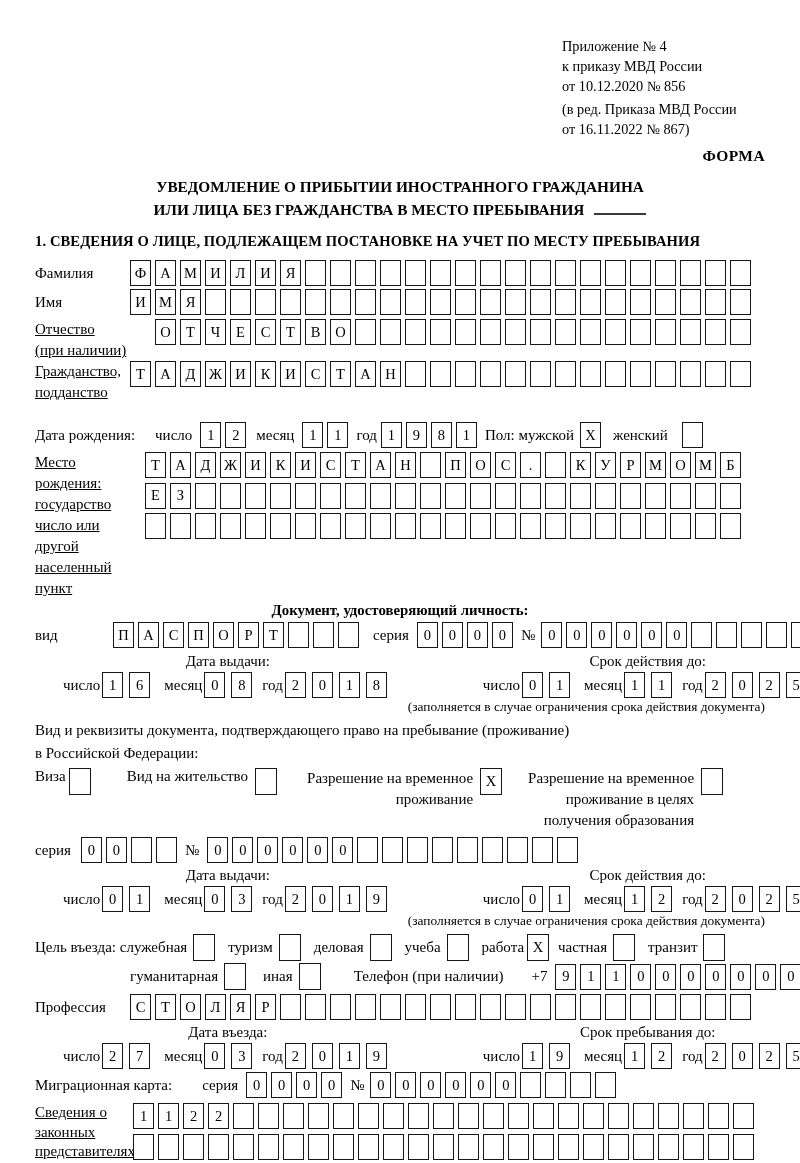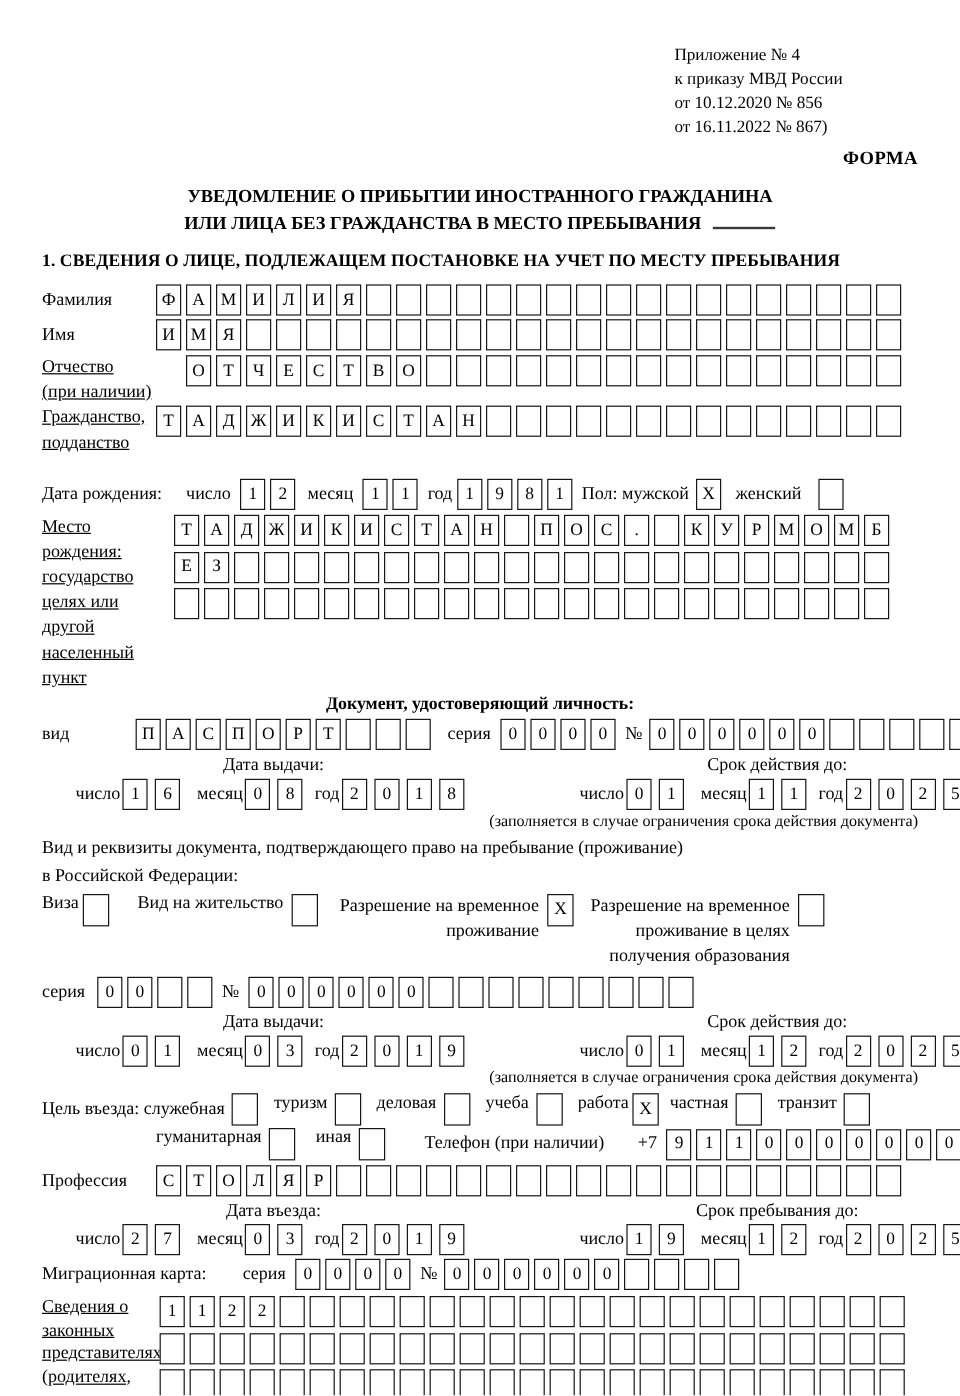--- a/index.html
+++ b/index.html
@@ -39,37 +39,38 @@
   .dc-left { margin-left:28px; }
   .dc-right { margin-left:90px; }
   .date-title { text-align:center; font-size:15px; line-height:19px; }
   .date-fields { display:flex; align-items:center; margin-top:1px; }
   .date-fields .cell { margin-right:6px; }
   .date-fields .lbl { margin-right:2px; }
   .date-note { text-align:right; font-size:13.4px; line-height:17px; margin-top:0; }
 
   .intro { font-size:15px; line-height:21px; }
 
-  .chk-row { display:flex; align-items:flex-start; }
+  .chk-row { display:flex; align-items:flex-start;gap:12px; }
   .chk-item { display:flex; align-items:flex-start; flex:none; }
   .chk-item .cells { margin-left:7px; }
   .lbl-stack { text-align:right; font-size:15px; line-height:21px; flex:none; }
 
-  .opt { display:flex; align-items:flex-start; margin-right:9px; flex:none; }
+  .opt { display:flex; align-items:center; margin-right:9px; flex:none; }
   .opt .cells { margin-left:6px; }
 </style>
 </head>
 <body>
 
 <div class="page">
 
   <div class="appendix">
     <div>Приложение № 4</div>
     <div>к приказу МВД России</div>
     <div>от 10.12.2020 № 856</div>
+    <div class="rev">(в ред. Приказа МВД России</div>
     <div>от 16.11.2022 № 867)</div>
   </div>
 
   <div class="forma">ФОРМА</div>
 
   <div class="title">
     <div>УВЕДОМЛЕНИЕ О ПРИБЫТИИ ИНОСТРАННОГО ГРАЖДАНИНА</div>
     <div><span>ИЛИ ЛИЦА БЕЗ ГРАЖДАНСТВА В МЕСТО ПРЕБЫВАНИЯ</span><span class="blank"></span></div>
   </div>
 
@@ -230,21 +231,21 @@
     <span class="lbl ml8">женский</span>
     <span class="cells ml14">
         <span class="cell"></span>
       </span>
   </div>
 
   <div class="frow top mt4">
     <span class="lbl-col w110">
       <div>Место рождения:</div>
       <div>государство</div>
-      <div>целях или другой</div>
+      <div>число или другой</div>
       <div>населенный пункт</div>
     </span>
     <span class="cells-rows">
       <span class="cells">
           <span class="cell">Т</span>
           <span class="cell">А</span>
           <span class="cell">Д</span>
           <span class="cell">Ж</span>
           <span class="cell">И</span>
           <span class="cell">К</span>

